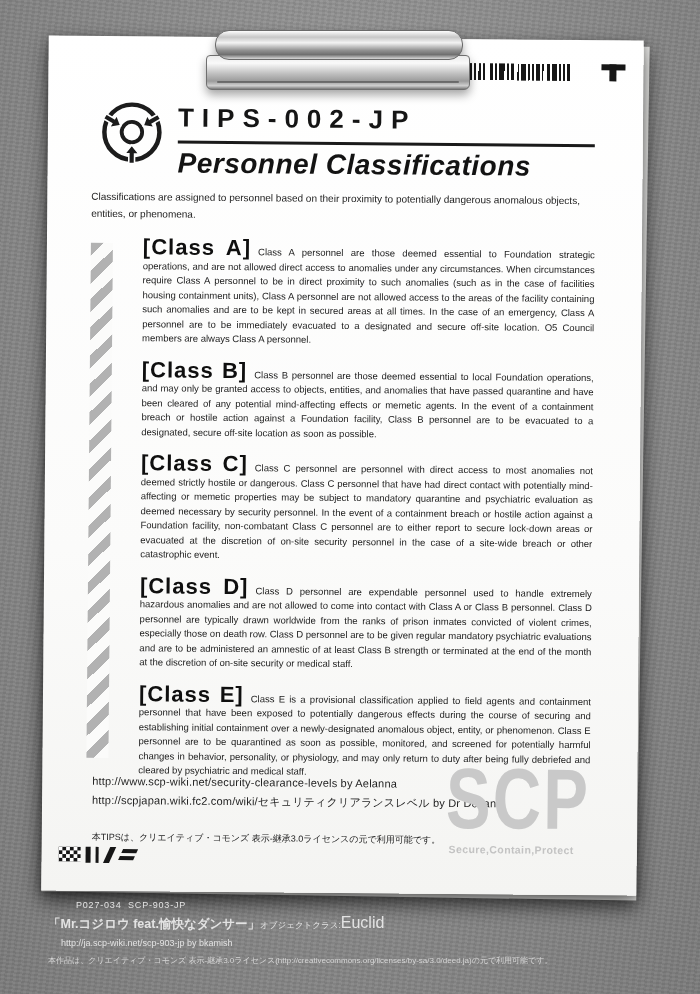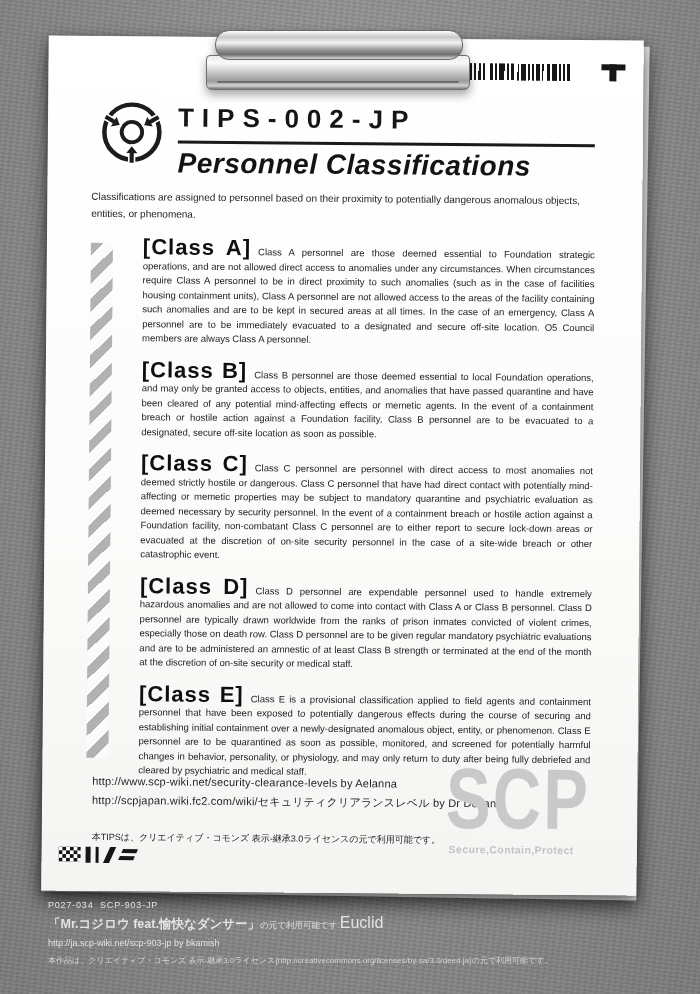--- a/index.html
+++ b/index.html
@@ -82,26 +82,26 @@
   .rm-checker{width:22px;height:15px;
     background:repeating-conic-gradient(#161616 0% 25%, #ffffff 0% 50%);background-size:7.5px 7.5px;}
   .rm-bar{width:3px;height:16px;background:#161616;}
   .rm-bar.wide{width:5px;}
   .rm-slash{width:6px;height:16px;background:#161616;transform:skewX(-24deg);margin:0 3px;}
   .rm-eq{display:flex;flex-direction:column;gap:3px;transform:skewX(-24deg);}
   .rm-eq i{display:block;width:15px;height:4px;background:#161616;}
 
   
   .caption{position:absolute;left:48px;top:900px;z-index:3;color:#e3e3e3;}
-  .cap-code{font-size:9px;letter-spacing:.8px;margin-bottom:4px;white-space:pre;}
+  .cap-code{font-size:9px;letter-spacing:.8px;margin-bottom:4px;white-space:pre;margin-left:28px;}
   .cap-main{display:flex;align-items:baseline;margin-bottom:5px;}
   .cap-title{font-size:12.5px;font-weight:bold;}
   .cap-oclabel{font-size:8.5px;}
   .cap-oc{font-size:16px;}
-  .cap-src{font-size:9px;margin-bottom:7px;}
+  .cap-src{font-size:9px;margin-bottom:7px;margin-left:13px;}
   .cap-lic{font-size:8px;color:#d6d6d6;}
 </style>
 </head>
 <body>
 
 <div class="stage">
 
   <div class="paper-under"></div>
 
   <div class="paper">
@@ -192,20 +192,20 @@
 
   <div class="clip">
     <div class="clip-base"></div>
     <div class="clip-handle"></div>
   </div>
 
   <div class="caption">
     <div class="cap-code">P027-034  SCP-903-JP</div>
     <div class="cap-main">
       <span class="cap-title">「Mr.コジロウ feat.愉快なダンサー」</span>
-      <span class="cap-oclabel">の元で利用可能です:</span>
+      <span class="cap-oclabel">オブジェクトクラス:</span>
       <span class="cap-oc">Euclid</span>
     </div>
     <div class="cap-src">http://ja.scp-wiki.net/scp-903-jp by bkamish</div>
     <div class="cap-lic">本作品は、クリエイティブ・コモンズ 表示-継承3.0ライセンス(http://creativecommons.org/licenses/by-sa/3.0/deed.ja)の元で利用可能です。</div>
   </div>
 
 </div>
 
 </body></html>

